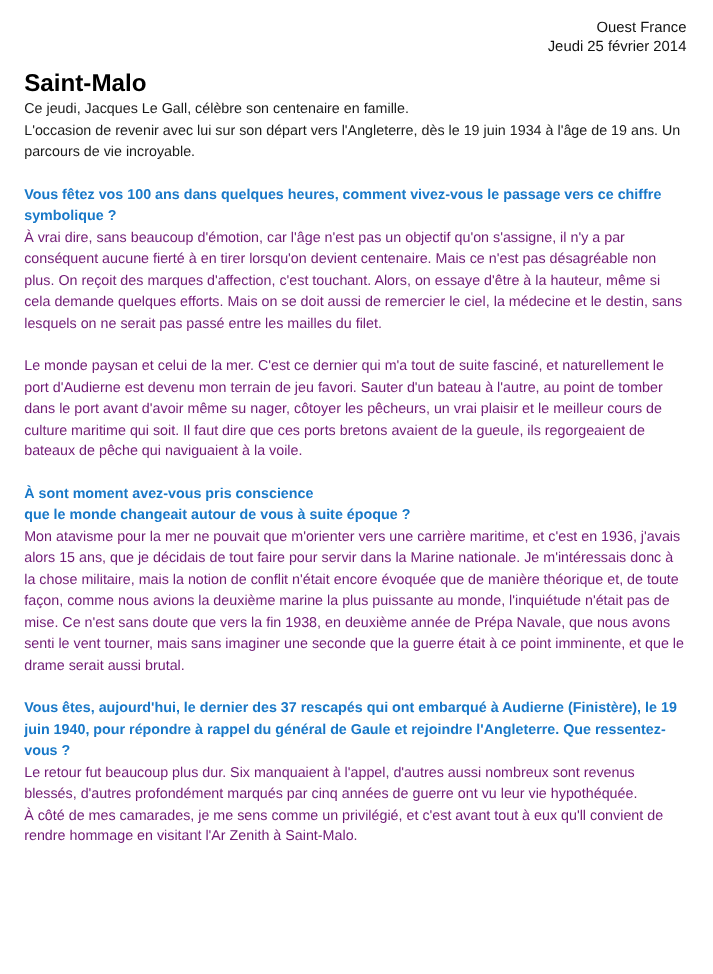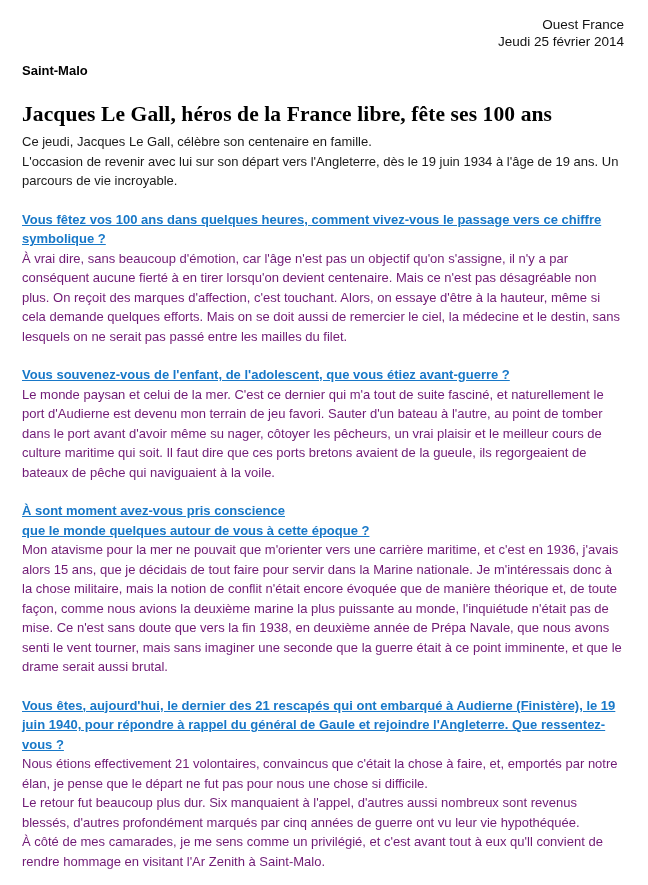--- a/index.html
+++ b/index.html
@@ -4,81 +4,76 @@
 <style>
   html,body{margin:0;padding:0;background:#ffffff;}
   body{
     width:648px;height:885px;overflow:hidden;
     font-family:"Liberation Sans","DejaVu Sans",sans-serif;
     color:#1a1a1a;
     -webkit-font-smoothing:antialiased;
   }
   .page{box-sizing:border-box;width:648px;height:885px;padding:16px 24px 20px 22px;}
   .pub-header{text-align:right;font-size:13.5px;line-height:17px;color:#111;}
-  .section{font-size:13px;font-weight:bold;margin:13px 0 0 0;color:#000;}
+  .section{font-size:22px;font-weight:bold;margin:13px 0 0 0;color:#000;}
   .headline{
     font-family:"Liberation Serif","DejaVu Serif",serif;
     font-weight:bold;font-size:21.5px;line-height:24px;
     margin:24px 0 6px 0;color:#000;letter-spacing:0.1px;
   }
   .bodytext{font-size:13px;line-height:19.5px;}
   .intro p{margin:0;}
   .qa-block{margin-top:19px;}
-  .question{color:var(--q-blue,#1878c8);font-weight:bold;margin:0;text-decoration:underline;}
+  .question{color:var(--q-blue,#1878c8);font-weight:bold;margin:0;}
   .question div{margin:0;}
   .answer p{margin:0;color:#701a75;}
 </style>
 </head>
 <body>
 
 <div class="page">
   <div class="pub-header">
     <div>Ouest France</div>
     <div>Jeudi 25 février 2014</div>
   </div>
 
   <h2 class="section">Saint-Malo</h2>
 
-  <h1 class="headline">Jacques Le Gall, héros de la France libre, fête ses 100 ans</h1>
 
   <div class="intro bodytext" id="intro">
       <p>Ce jeudi, Jacques Le Gall, célèbre son centenaire en famille.</p>
       <p>L'occasion de revenir avec lui sur son départ vers l'Angleterre, dès le 19 juin 1934 à l'âge de 19 ans. Un parcours de vie incroyable.</p>
     </div>
 
   <div id="qa">
       <section class="qa-block bodytext">
         <div class="question">
           <div>Vous fêtez vos 100 ans dans quelques heures, comment vivez-vous le passage vers ce chiffre symbolique ?</div>
         </div>
         <div class="answer">
           <p>À vrai dire, sans beaucoup d'émotion, car l'âge n'est pas un objectif qu'on s'assigne, il n'y a par conséquent aucune fierté à en tirer lorsqu'on devient centenaire. Mais ce n'est pas désagréable non plus. On reçoit des marques d'affection, c'est touchant. Alors, on essaye d'être à la hauteur, même si cela demande quelques efforts. Mais on se doit aussi de remercier le ciel, la médecine et le destin, sans lesquels on ne serait pas passé entre les mailles du filet.</p>
         </div>
       </section>
       <section class="qa-block bodytext">
-        <div class="question">
-          <div>Vous souvenez-vous de l'enfant, de l'adolescent, que vous étiez avant-guerre ?</div>
-        </div>
         <div class="answer">
           <p>Le monde paysan et celui de la mer. C'est ce dernier qui m'a tout de suite fasciné, et naturellement le port d'Audierne est devenu mon terrain de jeu favori. Sauter d'un bateau à l'autre, au point de tomber dans le port avant d'avoir même su nager, côtoyer les pêcheurs, un vrai plaisir et le meilleur cours de culture maritime qui soit. Il faut dire que ces ports bretons avaient de la gueule, ils regorgeaient de bateaux de pêche qui naviguaient à la voile.</p>
         </div>
       </section>
       <section class="qa-block bodytext">
         <div class="question">
           <div>À sont moment avez-vous pris conscience</div>
-          <div>que le monde quelques autour de vous à cette époque ?</div>
+          <div>que le monde changeait autour de vous à suite époque ?</div>
         </div>
         <div class="answer">
           <p>Mon atavisme pour la mer ne pouvait que m'orienter vers une carrière maritime, et c'est en 1936, j'avais alors 15 ans, que je décidais de tout faire pour servir dans la Marine nationale. Je m'intéressais donc à la chose militaire, mais la notion de conflit n'était encore évoquée que de manière théorique et, de toute façon, comme nous avions la deuxième marine la plus puissante au monde, l'inquiétude n'était pas de mise. Ce n'est sans doute que vers la fin 1938, en deuxième année de Prépa Navale, que nous avons senti le vent tourner, mais sans imaginer une seconde que la guerre était à ce point imminente, et que le drame serait aussi brutal.</p>
         </div>
       </section>
       <section class="qa-block bodytext">
         <div class="question">
-          <div>Vous êtes, aujourd'hui, le dernier des 21 rescapés qui ont embarqué à Audierne (Finistère), le 19 juin 1940, pour répondre à rappel du général de Gaule et rejoindre l'Angleterre. Que ressentez-vous ?</div>
+          <div>Vous êtes, aujourd'hui, le dernier des 37 rescapés qui ont embarqué à Audierne (Finistère), le 19 juin 1940, pour répondre à rappel du général de Gaule et rejoindre l'Angleterre. Que ressentez-vous ?</div>
         </div>
         <div class="answer">
-          <p>Nous étions effectivement 21 volontaires, convaincus que c'était la chose à faire, et, emportés par notre élan, je pense que le départ ne fut pas pour nous une chose si difficile.</p>
           <p>Le retour fut beaucoup plus dur. Six manquaient à l'appel, d'autres aussi nombreux sont revenus blessés, d'autres profondément marqués par cinq années de guerre ont vu leur vie hypothéquée.</p>
           <p>À côté de mes camarades, je me sens comme un privilégié, et c'est avant tout à eux qu'll convient de rendre hommage en visitant l'Ar Zenith à Saint-Malo.</p>
         </div>
       </section>
     </div>
 </div>
 
 </body></html>

